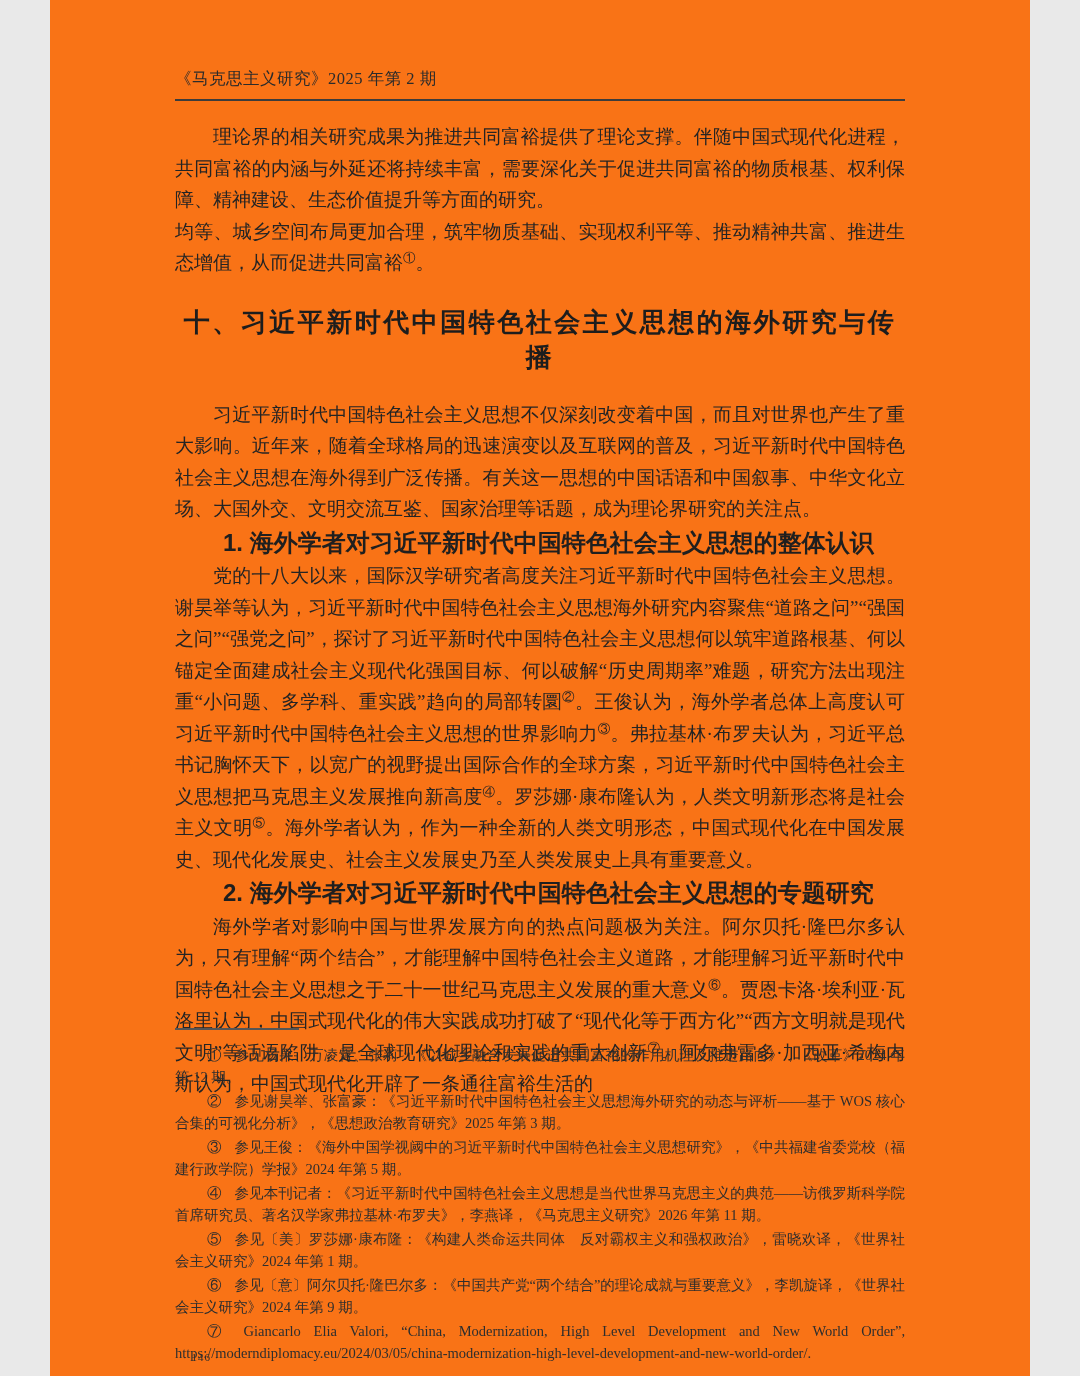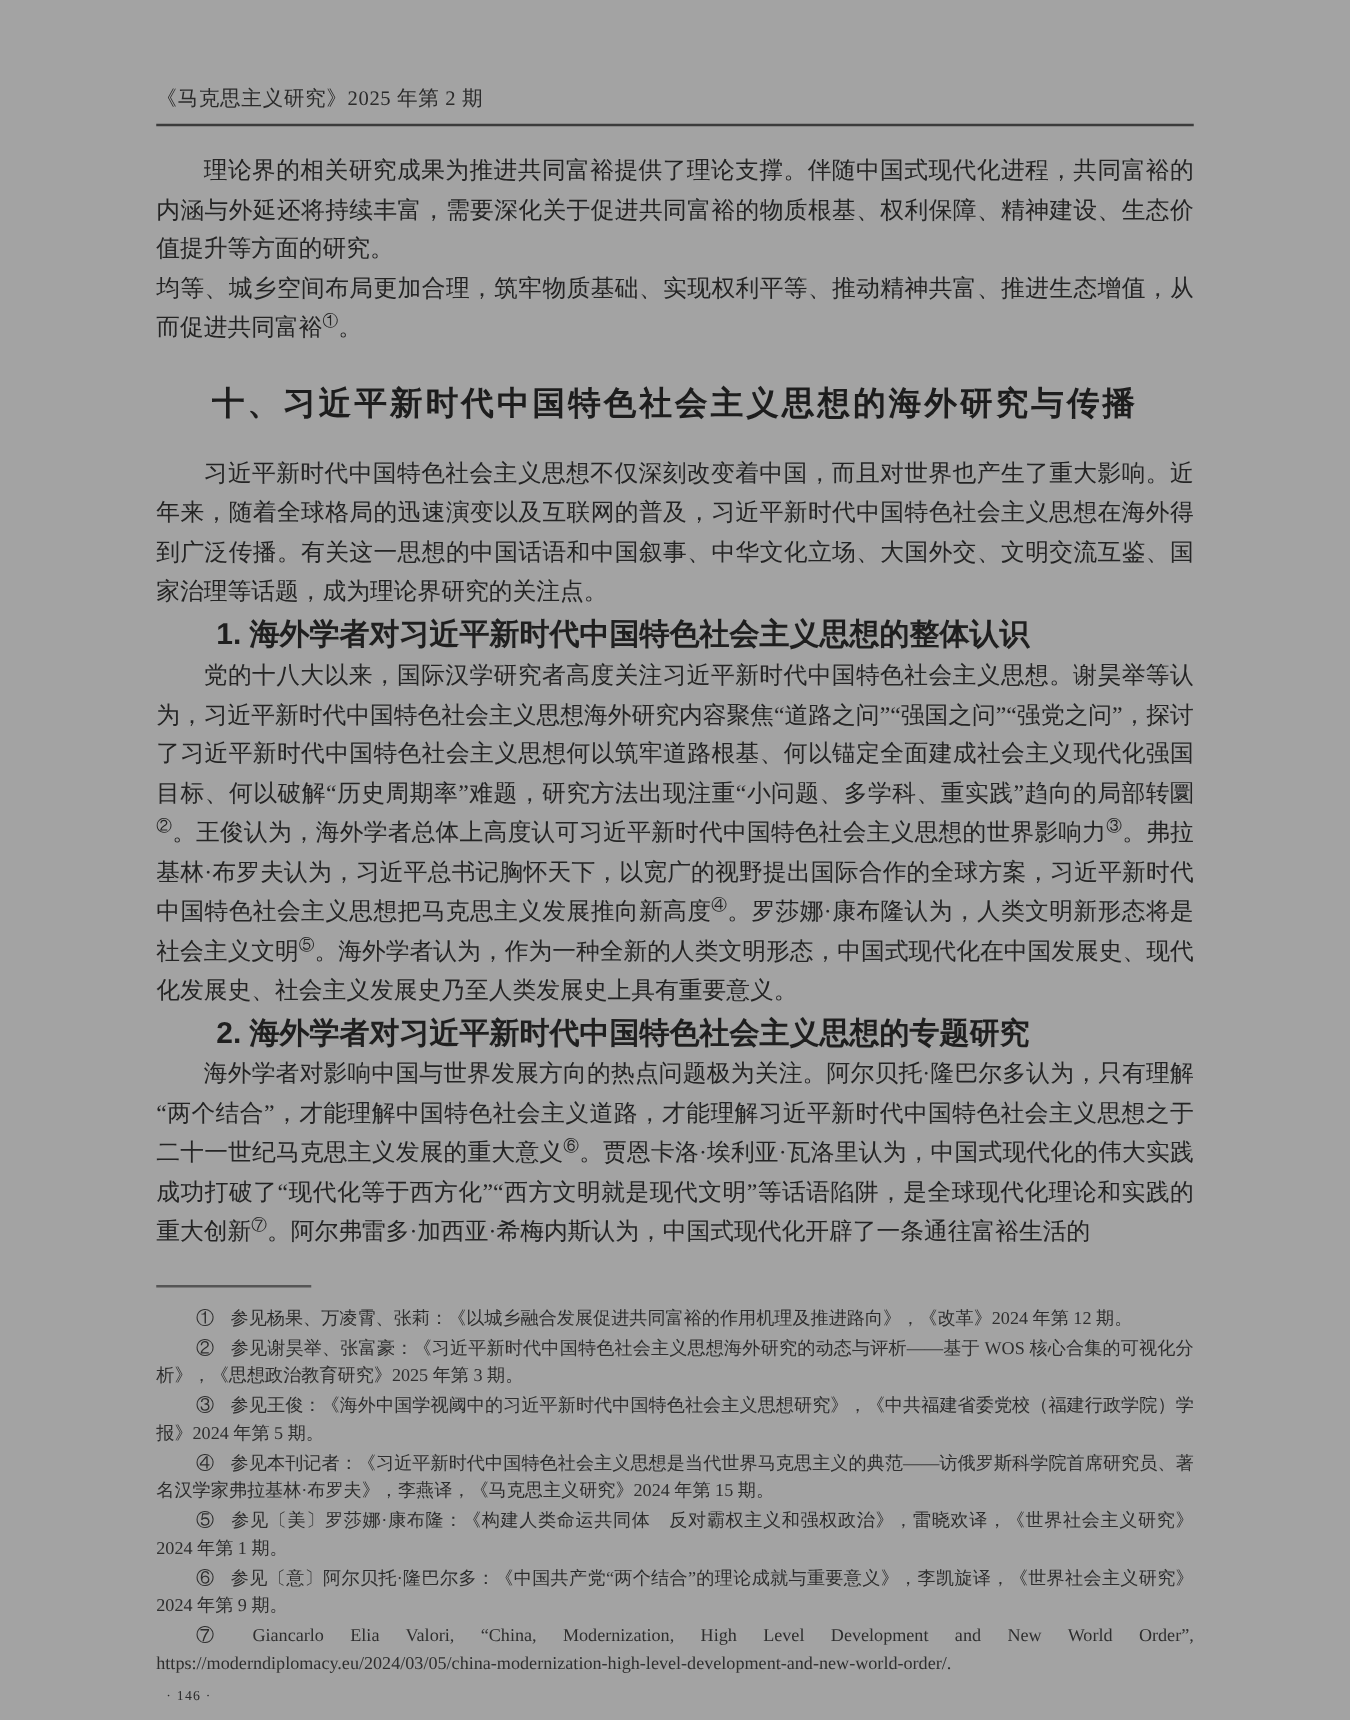--- a/index.html
+++ b/index.html
@@ -1,20 +1,20 @@
 <!DOCTYPE html>
 <html lang="zh"><head>
 <meta charset="utf-8">
 <style>
   html,body{margin:0;padding:0;background:#e9e9e9;}
   .page{
     position:relative;
-    width:1080px;height:1376px;
+    width:980px;height:1376px;
     margin:0 auto;
-    background:#a3a3a3;
+    background:#f97316;
     color:#262626;
     font-family:"Liberation Serif","DejaVu Serif",serif;
     overflow:hidden;
     box-sizing:border-box;
   }
   .content{
     position:absolute;
     left:125px;right:125px;top:68px;
   }
   .journal-header{
@@ -107,21 +107,21 @@
         <p class="body-p indent">海外学者对影响中国与世界发展方向的热点问题极为关注。阿尔贝托·隆巴尔多认为，只有理解“两个结合”，才能理解中国特色社会主义道路，才能理解习近平新时代中国特色社会主义思想之于二十一世纪马克思主义发展的重大意义<sup class="fn-ref">⑥</sup>。贾恩卡洛·埃利亚·瓦洛里认为，中国式现代化的伟大实践成功打破了“现代化等于西方化”“西方文明就是现代文明”等话语陷阱，是全球现代化理论和实践的重大创新<sup class="fn-ref">⑦</sup>。阿尔弗雷多·加西亚·希梅内斯认为，中国式现代化开辟了一条通往富裕生活的</p>
       </div>
   </div>
 
   <div class="footnote-area">
     <div class="fn-sep"></div>
     <div id="footnote-list">
         <p class="footnote"><span class="fn-marker">①</span><span>参见杨果、万凌霄、张莉：《以城乡融合发展促进共同富裕的作用机理及推进路向》，《改革》2024 年第 12 期。</span></p>
         <p class="footnote"><span class="fn-marker">②</span><span>参见谢昊举、张富豪：《习近平新时代中国特色社会主义思想海外研究的动态与评析——基于 WOS 核心合集的可视化分析》，《思想政治教育研究》2025 年第 3 期。</span></p>
         <p class="footnote"><span class="fn-marker">③</span><span>参见王俊：《海外中国学视阈中的习近平新时代中国特色社会主义思想研究》，《中共福建省委党校（福建行政学院）学报》2024 年第 5 期。</span></p>
-        <p class="footnote"><span class="fn-marker">④</span><span>参见本刊记者：《习近平新时代中国特色社会主义思想是当代世界马克思主义的典范——访俄罗斯科学院首席研究员、著名汉学家弗拉基林·布罗夫》，李燕译，《马克思主义研究》2024 年第 15 期。</span></p>
+        <p class="footnote"><span class="fn-marker">④</span><span>参见本刊记者：《习近平新时代中国特色社会主义思想是当代世界马克思主义的典范——访俄罗斯科学院首席研究员、著名汉学家弗拉基林·布罗夫》，李燕译，《马克思主义研究》2026 年第 11 期。</span></p>
         <p class="footnote"><span class="fn-marker">⑤</span><span>参见〔美〕罗莎娜·康布隆：《构建人类命运共同体　反对霸权主义和强权政治》，雷晓欢译，《世界社会主义研究》2024 年第 1 期。</span></p>
         <p class="footnote"><span class="fn-marker">⑥</span><span>参见〔意〕阿尔贝托·隆巴尔多：《中国共产党“两个结合”的理论成就与重要意义》，李凯旋译，《世界社会主义研究》2024 年第 9 期。</span></p>
         <p class="footnote en"><span class="fn-marker">⑦</span><span>Giancarlo Elia Valori, “China, Modernization, High Level Development and New World Order”, https://moderndiplomacy.eu/2024/03/05/china-modernization-high-level-development-and-new-world-order/.</span></p>
       </div>
   </div>
 
   <div class="page-number">· 146 ·</div>
 </div>
 
 </body></html>

